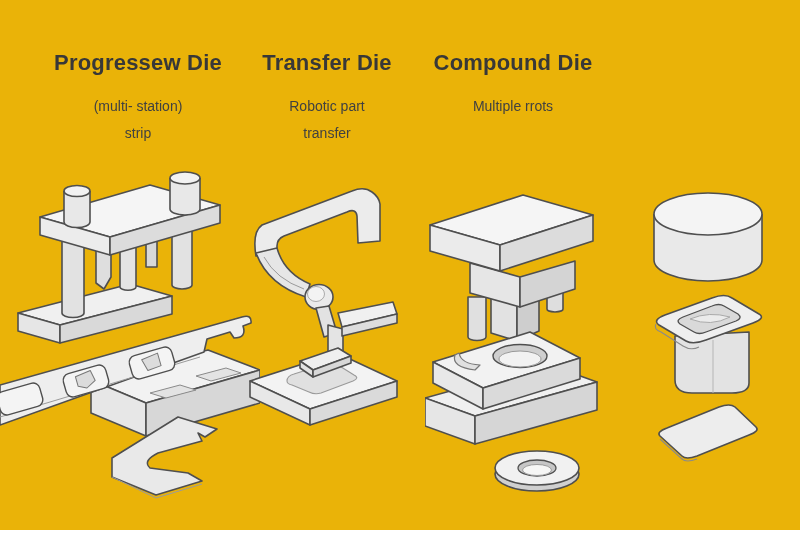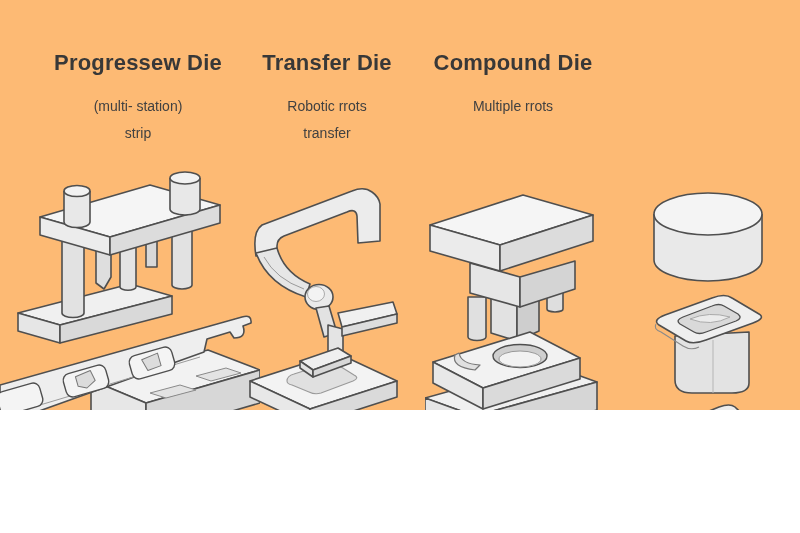--- a/index.html
+++ b/index.html
@@ -2,22 +2,22 @@
 <html><head>
 <meta charset="utf-8">
 <style>
   html,body{margin:0;padding:0;}
   body{
     background:#ffffff;
     font-family:"Liberation Sans","DejaVu Sans",sans-serif;
   }
   .canvas{
     position:relative;
-    width:800px;height:410px;
-    background:#fdba74;
+    width:800px;height:530px;
+    background:#eab308;
     overflow:hidden;
   }
   .die-column{
     position:absolute;
     top:50px;
     text-align:center;
     color:#3a3a3a;
   }
   .die-title{
     font-size:22px;
@@ -51,21 +51,21 @@
 <div class="canvas">
 
   <div class="die-column" id="col1-text">
     <div class="die-title">Progressew Die</div>
     <div class="die-sub">(multi- station)</div>
     <div class="die-sub">strip</div>
   </div>
 
   <div class="die-column" id="col2-text">
     <div class="die-title">Transfer Die</div>
-    <div class="die-sub">Robotic rrots</div>
+    <div class="die-sub">Robotic part</div>
     <div class="die-sub">transfer</div>
   </div>
 
   <div class="die-column" id="col3-text">
     <div class="die-title">Compound Die</div>
     <div class="die-sub">Multiple rrots</div>
   </div>
 
   <div class="die-column" id="col4-text">
   </div>

